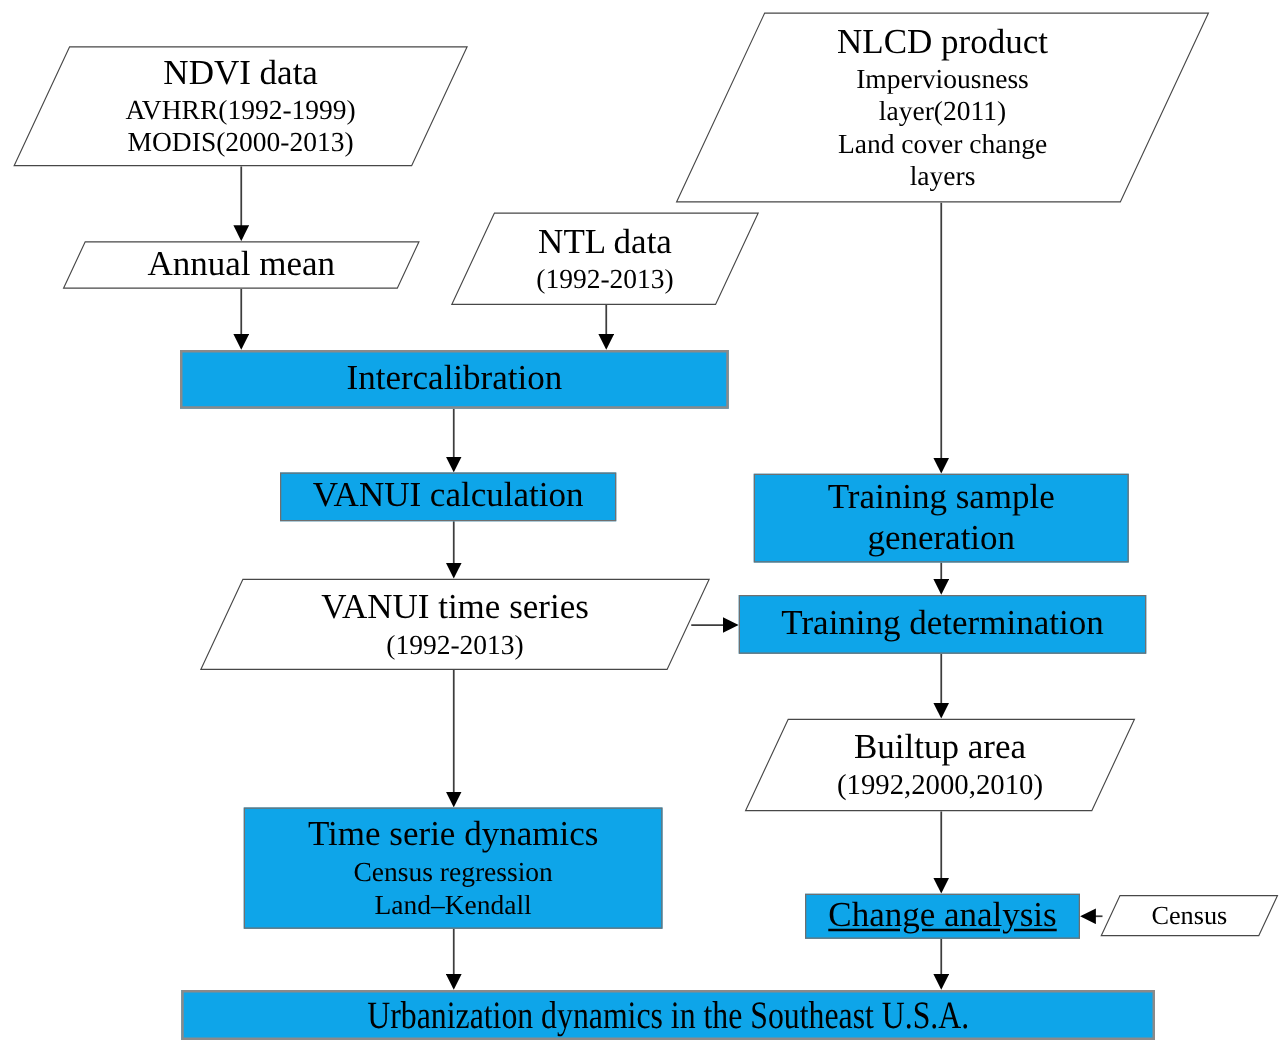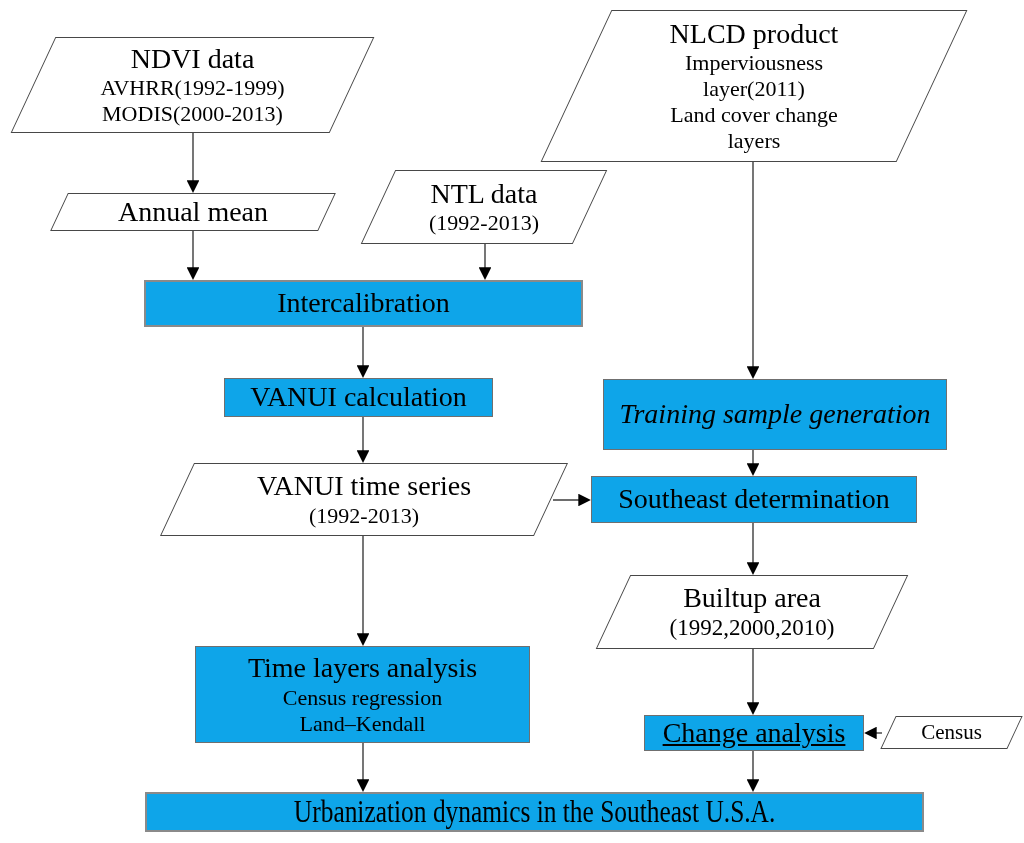--- a/index.html
+++ b/index.html
@@ -40,21 +40,21 @@
   
   #ndvi       { left:33px;  top:37px;  width:319px; height:96px; }
   #annual     { left:59px;  top:193px; width:268px; height:38px; }
   #ntl        { left:378px; top:170px; width:212px; height:74px; }
   #nlcd       { left:576px; top:10px;  width:356px; height:152px; }
   #vanui-ts   { left:177px; top:463px; width:374px; height:73px; }
   #builtup    { left:613px; top:575px; width:278px; height:74px; }
   #census     { left:888px; top:716px; width:127px; height:33px; }
   #intercal   { left:144px; top:280px; width:439px; height:47px; border-width:2px; border-color:#8a8a8a; }
   #vanui-calc { left:224px; top:378px; width:269px; height:39px;text-align:right; }
-  #training   { left:603px; top:379px; width:344px; height:71px;font-style:italic; }
+  #training   { left:603px; top:379px; width:300px; height:71px; }
   #threshold  { left:591px; top:476px; width:326px; height:47px; }
   #time-serie { left:195px; top:646px; width:335px; height:97px; }
   #change     { left:644px; top:715px; width:220px; height:36px;text-decoration:underline; }
   #urban      { left:145px; top:792px; width:779px; height:40px; border-width:2px; border-color:#8a8a8a; }
 
   svg.connectors {
     position:absolute; left:0; top:0; width:1024px; height:843px;
     pointer-events:none;
   }
   svg.connectors line { stroke:#3d3d3d; stroke-width:1.4; }
@@ -143,25 +143,25 @@
 
   <div id="vanui-calc" class="rect">
     <div class="title">VANUI calculation</div>
   </div>
 
   <div id="training" class="rect">
     <div class="title wrap">Training sample generation</div>
   </div>
 
   <div id="threshold" class="rect">
-    <div class="title">Southeast determination</div>
+    <div class="title">Training determination</div>
   </div>
 
   <div id="time-serie" class="rect">
-    <div class="title">Time layers analysis</div>
+    <div class="title">Time serie dynamics</div>
     <div class="sub">Census regression</div>
     <div class="sub">Land–Kendall</div>
   </div>
 
   <div id="change" class="rect">
     <div class="title">Change analysis</div>
   </div>
 
   <div id="urban" class="rect">
     <span class="condensed">Urbanization dynamics in the Southeast U.S.A.</span>

